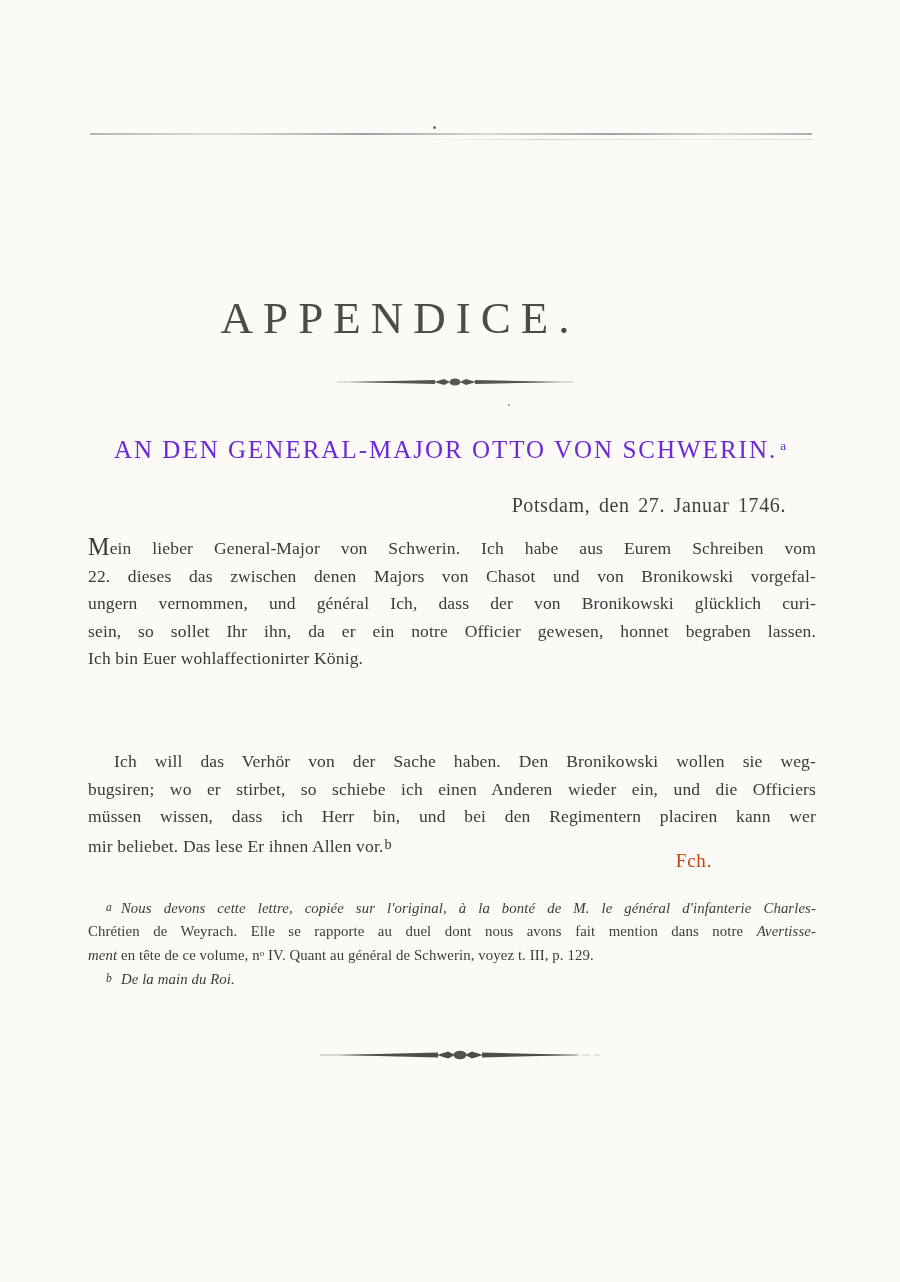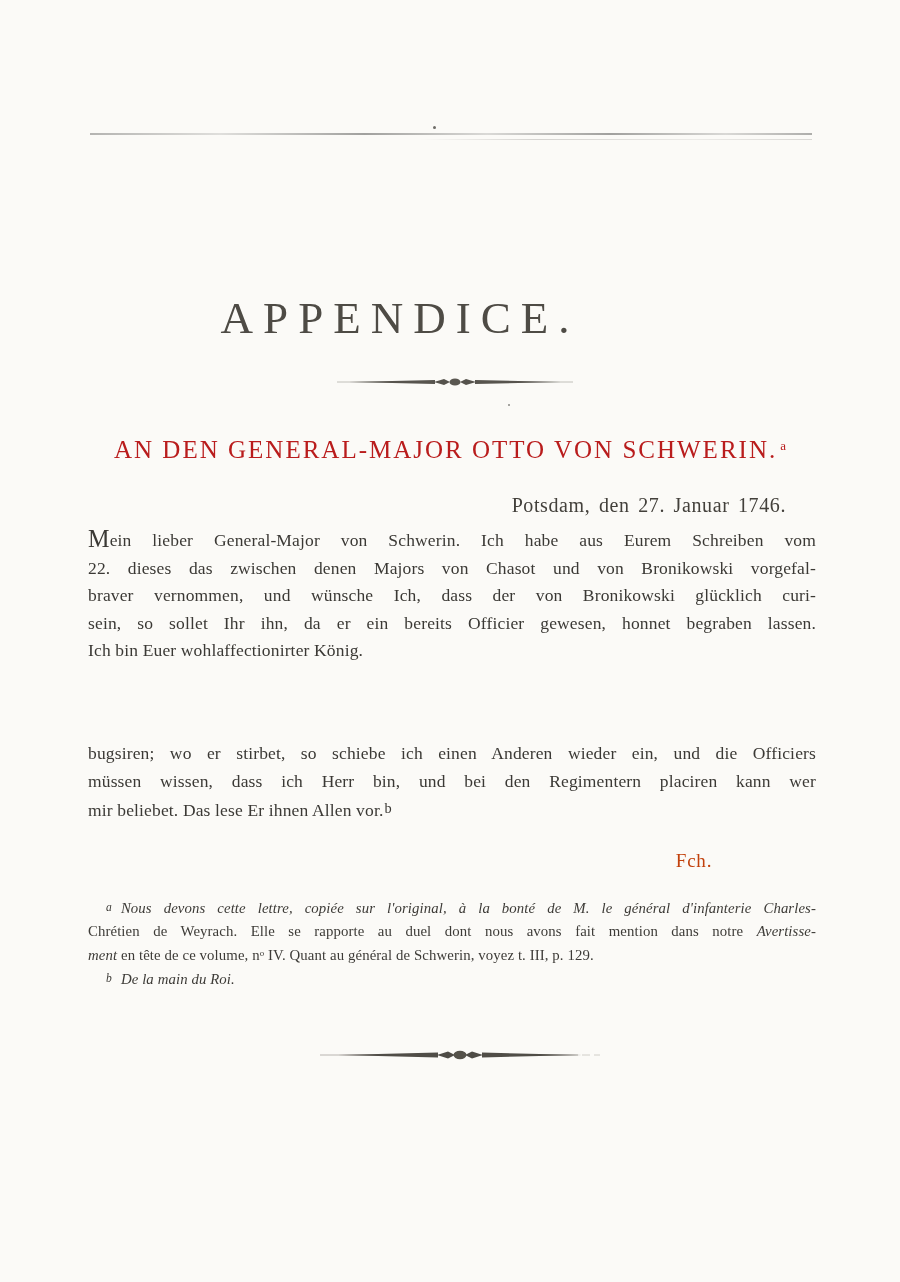--- a/index.html
+++ b/index.html
@@ -55,21 +55,21 @@
   .divider2 { position: absolute; left: 320px; top: 1046px; }
 
   
   .letter-heading {
     position: absolute;
     left: 0; top: 436px;
     width: 900px;
     text-align: center;
     font-size: 25px;
     letter-spacing: 2px;
-    color: #b91c1c;
+    color: #6d28d9;
     white-space: nowrap;
   }
   .sup-a {
     font-size: 0.52em;
     vertical-align: 0.62em;
     letter-spacing: 0;
     margin-left: 3px;
   }
   .dateline {
     position: absolute;
@@ -82,20 +82,21 @@
 
   
   .body-block {
     position: absolute;
     left: 88px;
     width: 728px;
     font-size: 17.5px;
     line-height: 27.6px;
     letter-spacing: 0.15px;
     color: #3b3935;
+    margin-top: 8px;
   }
   .para1 { top: 527px; }
   .para2 { top: 740px; }
   .jline  { text-align: justify; text-align-last: justify; }
   .tline  { text-align: left; }
   .indent { padding-left: 26px; }
   .initial {
     font-size: 1.38em;
     line-height: 1;
     vertical-align: -0.04em;
@@ -162,26 +163,27 @@
   </div>
   <div class="speck speck-mid"></div>
 
   <div class="letter-heading"><span>AN DEN GENERAL-MAJOR OTTO VON SCHWERIN.</span><span class="sup-a">a</span></div>
 
   <div class="dateline">Potsdam, den 27. Januar 1746.</div>
 
   <div class="body-block para1">
     <div class="jline"><span class="initial">M</span><span>ein lieber General-Major von Schwerin. Ich habe aus Eurem Schreiben vom</span></div>
     <div class="jline">22. dieses das zwischen denen Majors von Chasot und von Bronikowski vorgefal-</div>
-    <div class="jline">braver vernommen, und wünsche Ich, dass der von Bronikowski glücklich curi-</div>
-    <div class="jline">sein, so sollet Ihr ihn, da er ein bereits Officier gewesen, honnet begraben lassen.</div>
+    <div class="jline">ungern vernommen, und général Ich, dass der von Bronikowski glücklich curi-</div>
+    <div class="jline">sein, so sollet Ihr ihn, da er ein notre Officier gewesen, honnet begraben lassen.</div>
     <div class="tline">Ich bin Euer wohlaffectionirter König.</div>
   </div>
 
   <div class="body-block para2">
+    <div class="jline indent">Ich will das Verhör von der Sache haben. Den Bronikowski wollen sie weg-</div>
     <div class="jline">bugsiren; wo er stirbet, so schiebe ich einen Anderen wieder ein, und die Officiers</div>
     <div class="jline">müssen wissen, dass ich Herr bin, und bei den Regimentern placiren kann wer</div>
     <div class="tline"><span>mir beliebet. Das lese Er ihnen Allen vor.</span><span class="note-b">b</span></div>
   </div>
 
   <div class="signature">Fch.</div>
 
   <div class="footnotes">
     <div class="jline fn-indent"><span class="fn-marker">a</span><span>Nous devons cette lettre, copiée sur l'original, à la bonté de M. le général d'infanterie Charles-</span></div>
     <div class="jline"><span>Chrétien de Weyrach. Elle se rapporte au duel dont nous avons fait mention dans notre </span><span class="it">Avertisse-</span></div>

